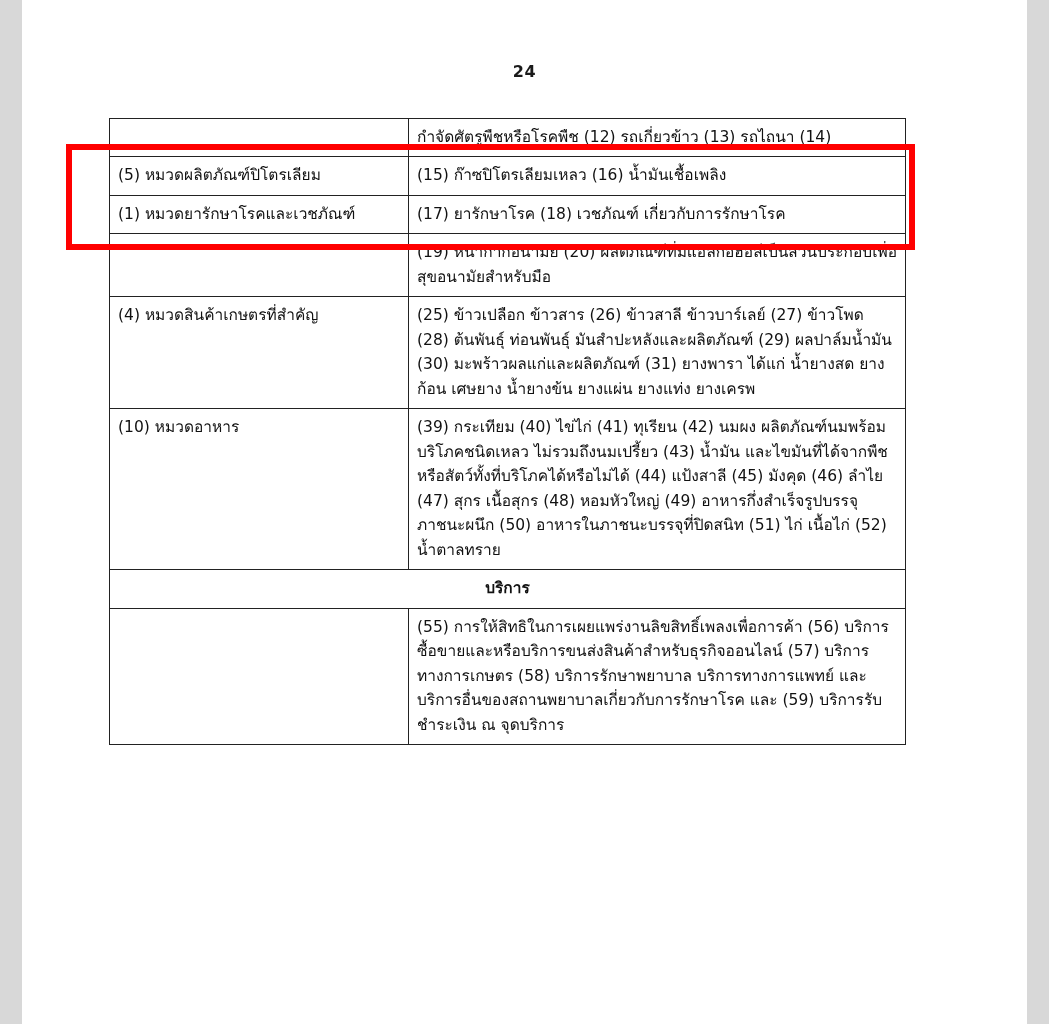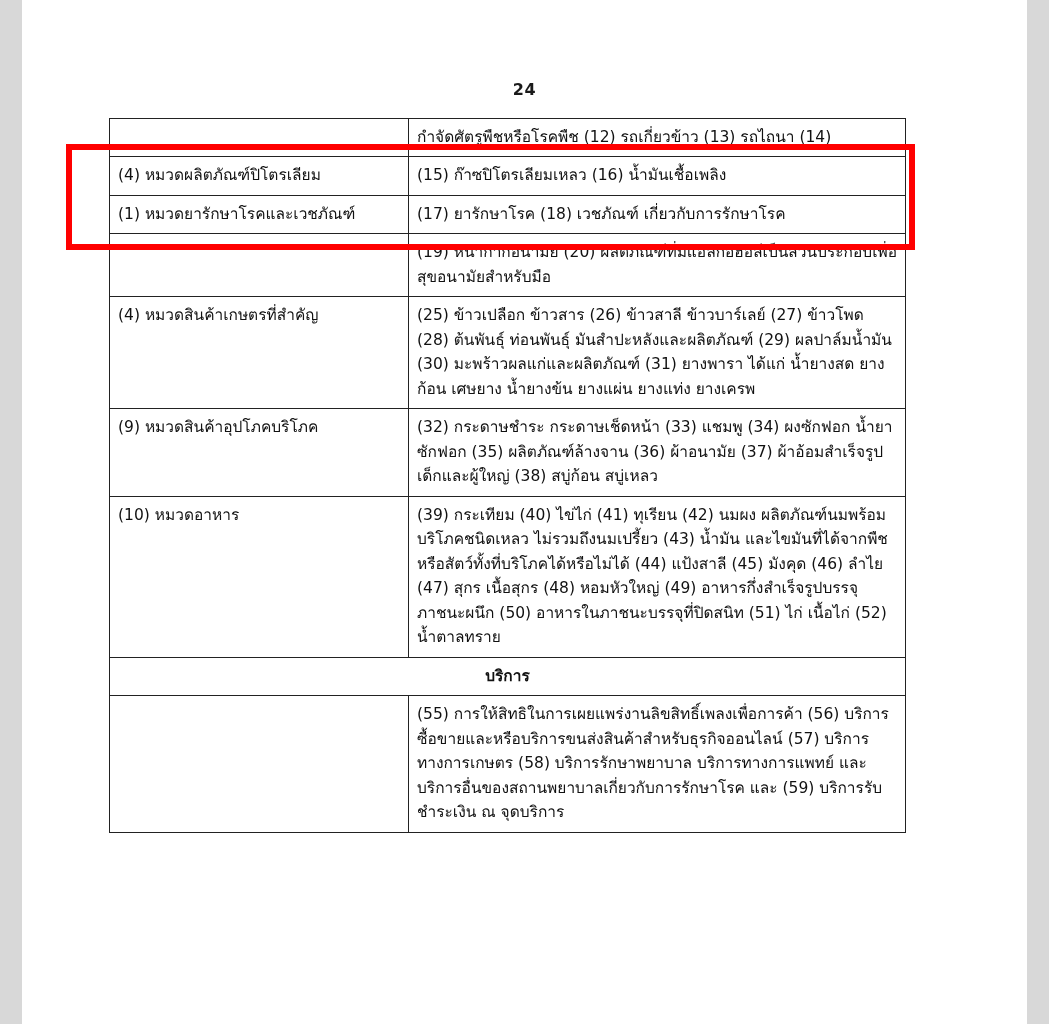--- a/index.html
+++ b/index.html
@@ -19,21 +19,21 @@
     top: 0;
     width: 1005px;
     height: 1024px;
     background: #ffffff;
   }
   .page-number {
     text-align: center;
     font-size: 16px;
     font-weight: bold;
     color: #1a1a1a;
-    padding-top: 80px;
+    padding-top: 62px;
     letter-spacing: 0.5px;
   }
   .table-wrap {
     position: absolute;
     left: 87px;
     top: 118px;
     width: 762px;
   }
   table.doc-table {
     border-collapse: collapse;
@@ -72,38 +72,34 @@
   <div class="page-number">24</div>
 
   <div class="table-wrap">
     <table class="doc-table">
       <tbody>
         <tr>
           <td class="col-a"></td>
           <td class="col-b">กำจัดศัตรูพืชหรือโรคพืช (12) รถเกี่ยวข้าว (13) รถไถนา (14)</td>
         </tr>
         <tr>
-          <td class="col-a">(4) หมวดผลิตภัณฑ์ปิโตรเลียม</td>
+          <td class="col-a">(5) หมวดผลิตภัณฑ์ปิโตรเลียม</td>
           <td class="col-b">(15) ก๊าซปิโตรเลียมเหลว (16) น้ำมันเชื้อเพลิง</td>
         </tr>
         <tr>
           <td class="col-a">(1) หมวดยารักษาโรคและเวชภัณฑ์</td>
           <td class="col-b">(17) ยารักษาโรค (18) เวชภัณฑ์ เกี่ยวกับการรักษาโรค</td>
         </tr>
         <tr>
           <td class="col-a"></td>
           <td class="col-b">(19) หน้ากากอนามัย (20) ผลิตภัณฑ์ที่มีแอลกอฮอล์เป็นส่วนประกอบเพื่อสุขอนามัยสำหรับมือ</td>
         </tr>
         <tr>
           <td class="col-a">(4) หมวดสินค้าเกษตรที่สำคัญ</td>
           <td class="col-b">(25) ข้าวเปลือก ข้าวสาร (26) ข้าวสาลี ข้าวบาร์เลย์ (27) ข้าวโพด (28) ต้นพันธุ์ ท่อนพันธุ์ มันสำปะหลังและผลิตภัณฑ์ (29) ผลปาล์มน้ำมัน (30) มะพร้าวผลแก่และผลิตภัณฑ์ (31) ยางพารา ได้แก่ น้ำยางสด ยางก้อน เศษยาง น้ำยางข้น ยางแผ่น ยางแท่ง ยางเครพ</td>
-        </tr>
-        <tr>
-          <td class="col-a">(9) หมวดสินค้าอุปโภคบริโภค</td>
-          <td class="col-b">(32) กระดาษชำระ กระดาษเช็ดหน้า (33) แชมพู (34) ผงซักฟอก น้ำยาซักฟอก (35) ผลิตภัณฑ์ล้างจาน (36) ผ้าอนามัย (37) ผ้าอ้อมสำเร็จรูปเด็กและผู้ใหญ่ (38) สบู่ก้อน สบู่เหลว</td>
         </tr>
         <tr>
           <td class="col-a">(10) หมวดอาหาร</td>
           <td class="col-b">(39) กระเทียม (40) ไข่ไก่ (41) ทุเรียน (42) นมผง ผลิตภัณฑ์นมพร้อมบริโภคชนิดเหลว ไม่รวมถึงนมเปรี้ยว (43) น้ำมัน และไขมันที่ได้จากพืชหรือสัตว์ทั้งที่บริโภคได้หรือไม่ได้ (44) แป้งสาลี (45) มังคุด (46) ลำไย (47) สุกร เนื้อสุกร (48) หอมหัวใหญ่ (49) อาหารกึ่งสำเร็จรูปบรรจุภาชนะผนึก (50) อาหารในภาชนะบรรจุที่ปิดสนิท (51) ไก่ เนื้อไก่ (52) น้ำตาลทราย</td>
         </tr>
         <tr>
           <td class="col-a bold" colspan="2">บริการ</td>
         </tr>
         <tr>
           <td class="col-a"></td>

